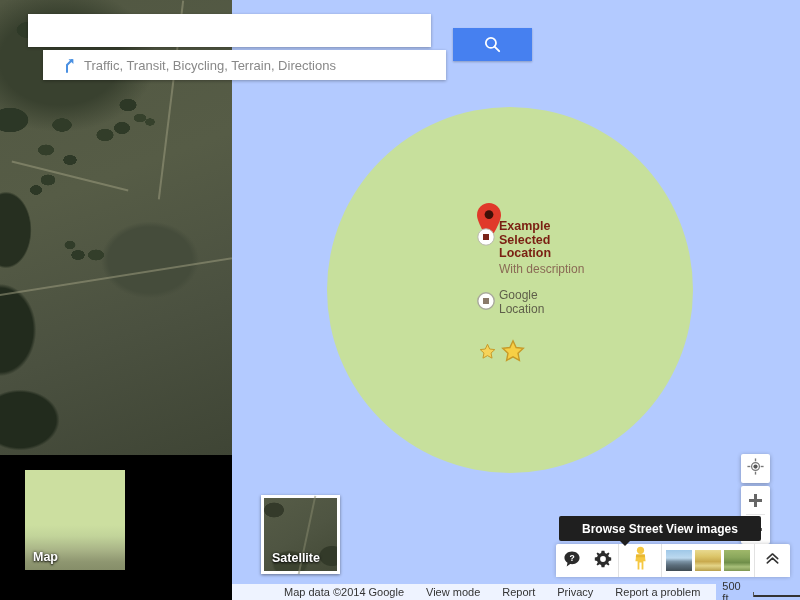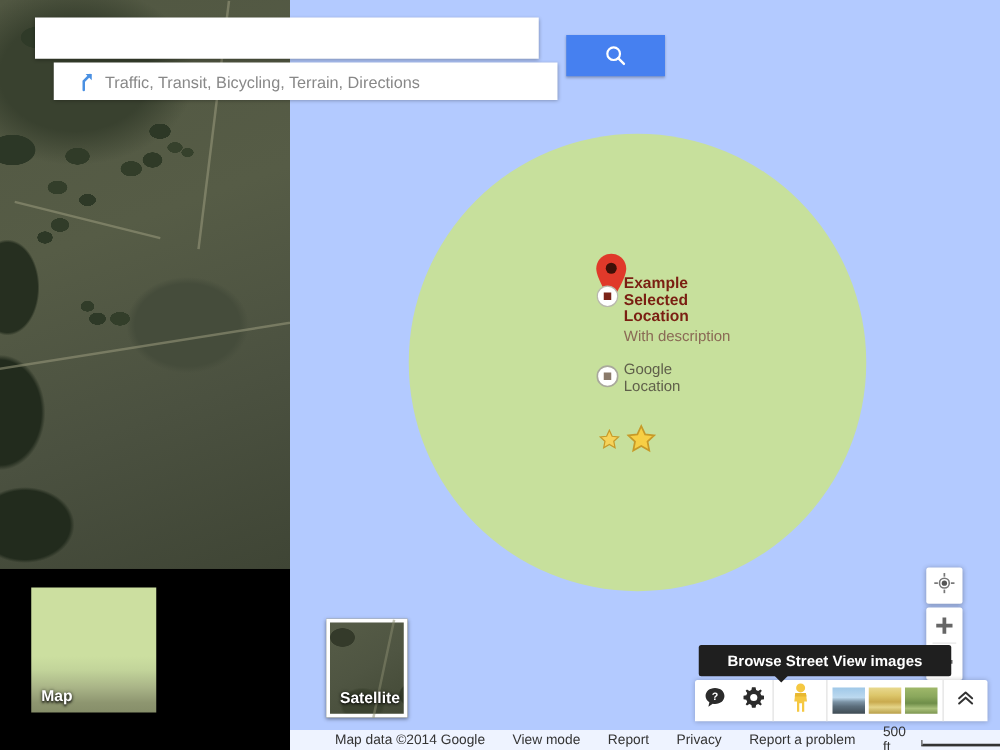--- a/index.html
+++ b/index.html
@@ -162,21 +162,21 @@
   .thumb-map {
     position: absolute; left: 25px; top: 470px;
     width: 100px; height: 100px;
     background: linear-gradient(180deg,
        #ccdfa0 0%, #ccdfa0 55%, #c2d49a 66%, #a9b487 80%, #8e9670 92%, #868e69 100%);
     box-shadow: 0 1px 3px rgba(0,0,0,.4);
     text-align: right;
   }
   .thumb-sat {
     position: absolute; left: 261px; top: 495px;
-    width: 65px; height: 79px;
+    width: 79px; height: 79px;
     background-color: #4a4f3d;
     background-image:
       radial-gradient(ellipse 16px 12px at 10px 12px, #343a2a 60%, transparent 64%),
       radial-gradient(ellipse 20px 16px at 68px 58px, #333a29 60%, transparent 66%),
       radial-gradient(ellipse 26px 20px at 26px 66px, #3c4330 60%, transparent 70%),
       linear-gradient(150deg, #565c47 0%, #4f5542 50%, #434936 100%);
     border: 3px solid #fff;
     box-shadow: 0 1px 3px rgba(0,0,0,.45);
   }
   .thumb-sat::after {
@@ -296,25 +296,25 @@
     position: absolute;
     left: 60px; bottom: -5px;
     border-left: 6px solid transparent;
     border-right: 6px solid transparent;
     border-top: 6px solid #1f1f1f;
   }
 
   
   .attribution {
     position: absolute; left: 232px; top: 584px;
-    width: 568px; height: 16px;
+    width: 484px; height: 16px;
     background: rgba(255,255,255,.78);
     display: flex; align-items: center;
     font-size: 11px; color: #333;
-    padding-left: 36px;
+    padding-left: 52px;
     gap: 0;
   }
   .attr-item { margin-right: 22px; white-space: nowrap; cursor: pointer; }
   .attr-item.static { cursor: default; }
   .scale-wrap { display: flex; align-items: center; }
   .scale-label { margin-right: 5px; }
   .scale-bar {
     width: 82px; height: 5px;
     border: 1px solid #555;
     border-top: none;

